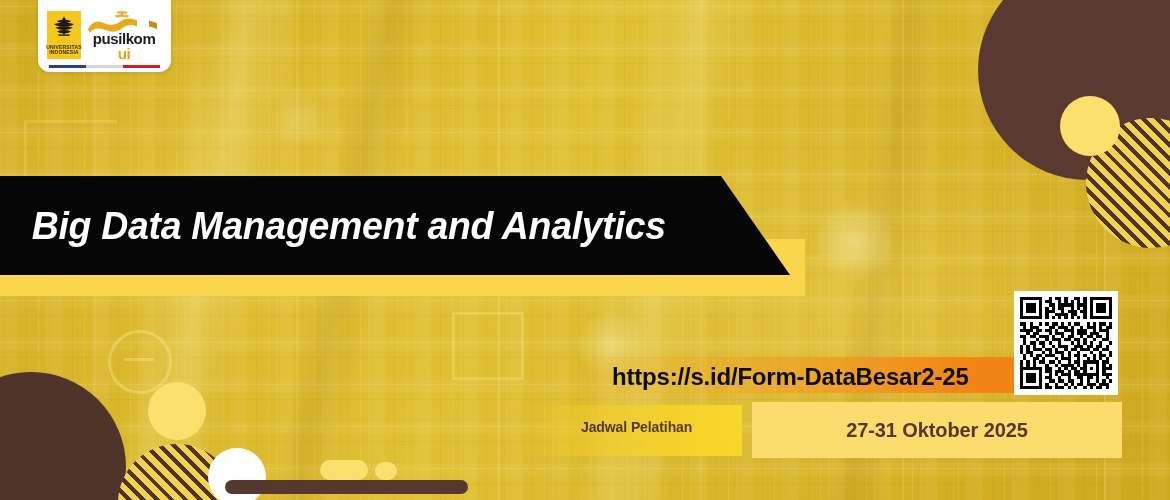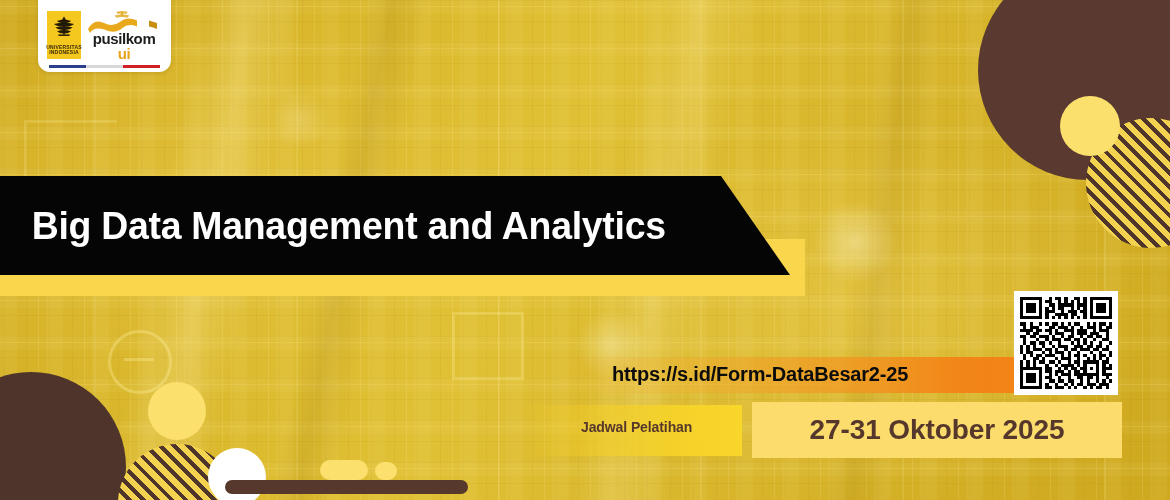--- a/index.html
+++ b/index.html
@@ -132,21 +132,21 @@
   
   .title-yellow{
     position:absolute;left:0;top:239px;width:805px;height:57px;
     background:#f9d64b;
     clip-path:polygon(0 0, 805px 0, 805px 57px, 0 57px);
   }
   .title-black{
     position:absolute;left:0;top:176px;width:790px;height:99px;
     background:#050505;
     clip-path:polygon(0 0, 721px 0, 790px 99px, 0 99px);
-    display:flex;align-items:center;
+    display:flex;align-items:center;font-style:italic;
   }
   .title-text{
     color:#ffffff;font-size:39px;font-weight:700;
     letter-spacing:-.3px;padding-left:33px;
     white-space:nowrap;
     transform:scaleX(.96);transform-origin:left center;
   }
 
   
   .reg-label{
@@ -158,21 +158,21 @@
     position:absolute;left:553px;top:357px;width:465px;height:36px;
     background:linear-gradient(to right,
       rgba(245,160,35,0) 0%,
       rgba(245,160,35,.28) 30%,
       rgba(244,145,28,.72) 66%,
       rgba(243,131,22,.96) 88%,
       rgba(243,131,22,1) 100%);
   }
   .url-text{
     position:absolute;left:612px;top:363px;
-    font-size:20px;font-weight:700;color:#0c0c0c;letter-spacing:-.2px;
+    font-size:24px;font-weight:700;color:#0c0c0c;letter-spacing:-.2px;
     white-space:nowrap;
   }
 
   .qr-card{
     position:absolute;left:1014px;top:291px;width:104px;height:104px;
     background:#ffffff;padding:6px;box-sizing:border-box;
   }
   .qr-card svg{display:block;width:100%;height:100%;}
 
   .train-band{
@@ -187,21 +187,21 @@
     position:absolute;left:581px;top:419px;
     font-size:14px;font-weight:700;color:#55372b;letter-spacing:-.1px;
     white-space:nowrap;
   }
   .date-box{
     position:absolute;left:752px;top:402px;width:370px;height:56px;
     background:#fbdc6d;
     display:flex;align-items:center;justify-content:center;
   }
   .date-text{
-    font-size:28px;font-weight:700;color:#55372b;letter-spacing:-.1px;
+    font-size:20px;font-weight:700;color:#55372b;letter-spacing:-.1px;
     white-space:nowrap;
   }
 </style>
 </head>
 <body>
 
 <div class="banner">
 
   <div class="tex grid-a"></div>
   <div class="tex grid-b"></div>

